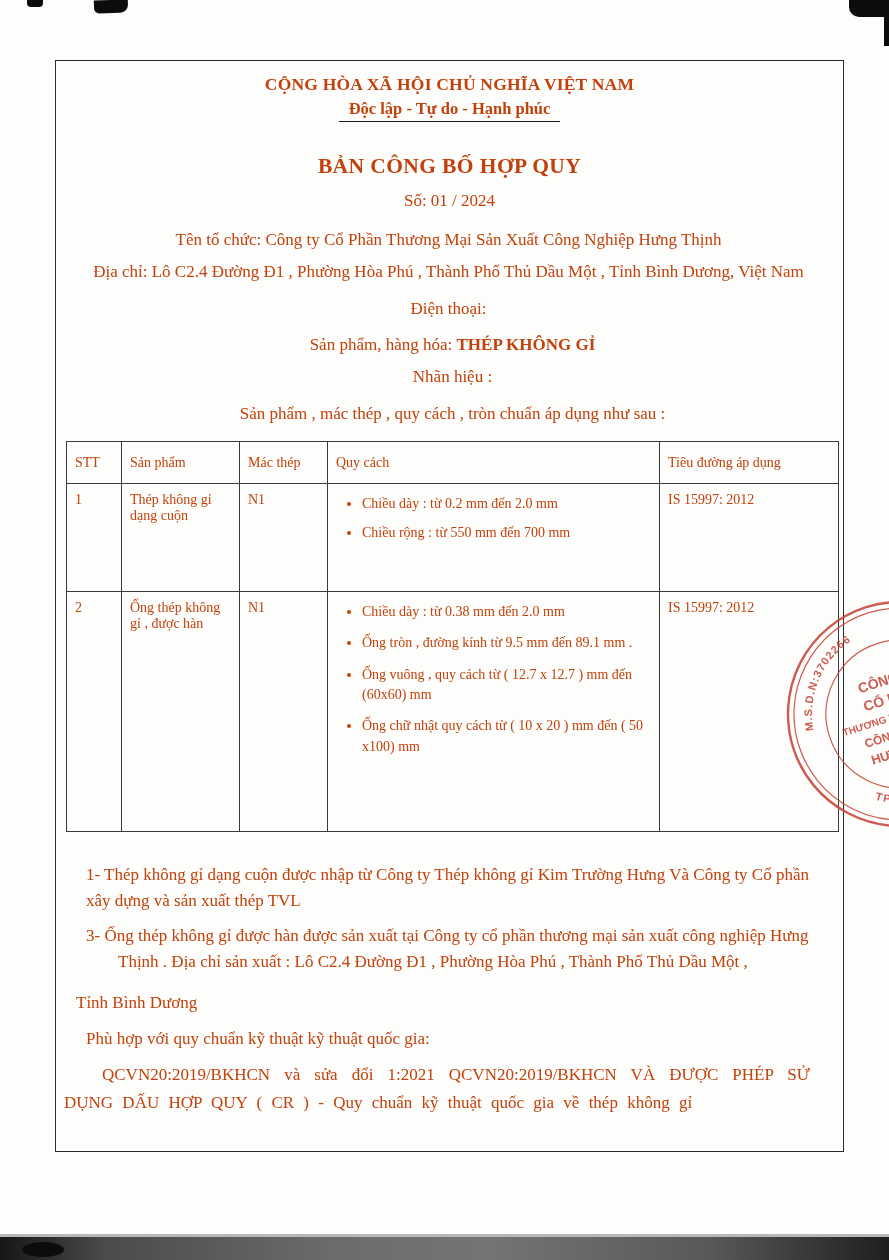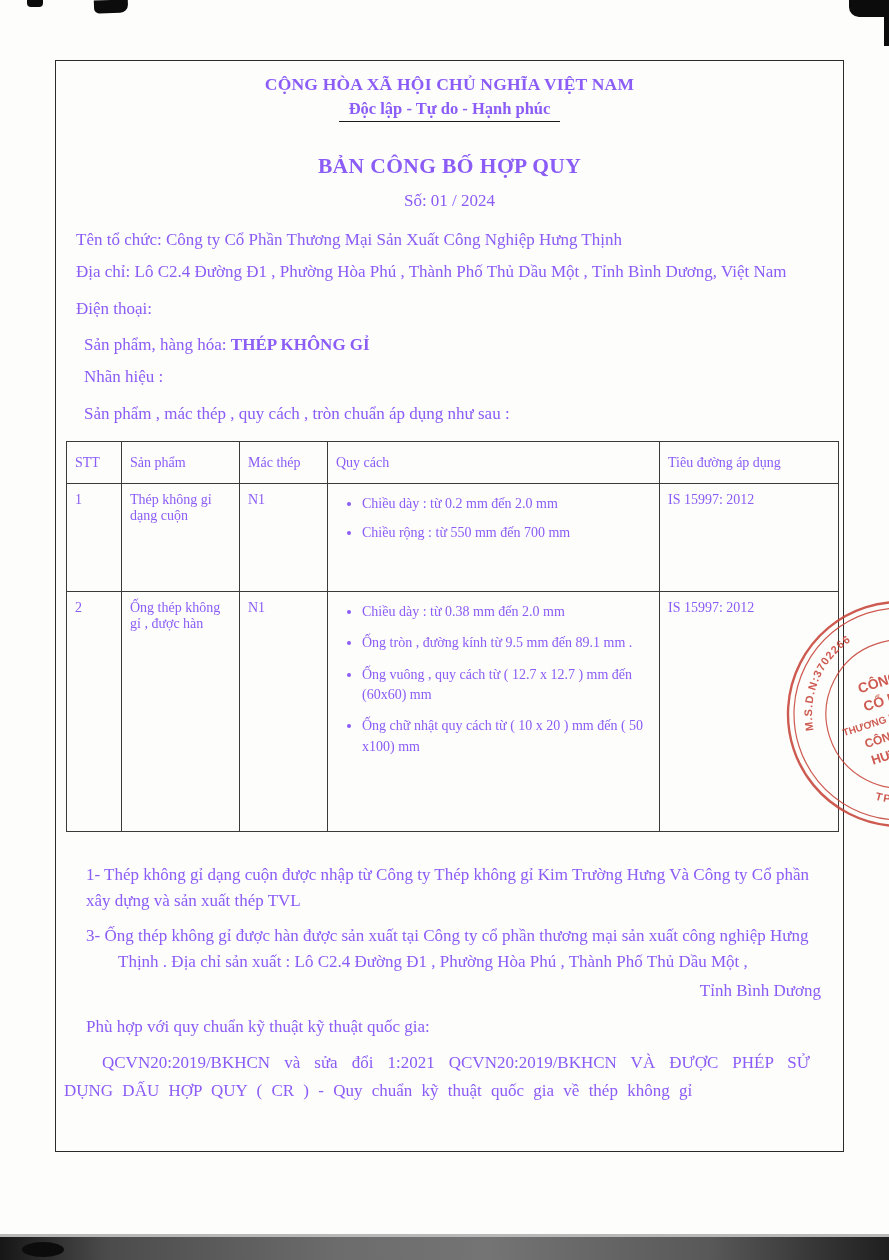--- a/index.html
+++ b/index.html
@@ -4,21 +4,21 @@
 <style>
   * { box-sizing: border-box; }
   html, body { margin: 0; padding: 0; background: #ffffff; }
   .page {
     position: relative;
     width: 889px;
     height: 1260px;
     background: #fdfdfb;
     overflow: hidden;
     font-family: "Liberation Serif", "DejaVu Serif", serif;
-    color: #8b5cf6;
+    color: #c2410c;
   }
   .frame {
     position: absolute;
     left: 55px; top: 60px;
     width: 789px; height: 1092px;
     border: 1.5px solid #2b2b2b;
     background: transparent;
   }
   .nat-header {
     margin-top: 13px;
@@ -44,20 +44,21 @@
   }
   .doc-number {
     margin-top: 12px;
     text-align: center;
     font-size: 17px;
   }
   .para {
     margin: 6px 22px 0 20px;
     font-size: 17px;
     line-height: 1.55;
+    text-align: center;
   }
   .para.first { margin-top: 16px; }
   .para.indent-sm { margin-left: 28px; }
   .para.gap-top { margin-top: 10px; }
   .bold { font-weight: bold; }
 
   table.spec {
     border-collapse: collapse;
     margin: 14px 7px 0 10px;
     width: 772px;
@@ -82,21 +83,21 @@
   th.c-qc, td.c-qc { padding-left: 14px; }
   tr.row-1 { height: 108px; }
   tr.row-2 { height: 240px; }
   ul.qc-list { margin: 2px 0 0 0; padding-left: 26px; }
   ul.qc-list li { margin-bottom: 11px; line-height: 1.45; }
   ul.qc-list.tight li { margin-bottom: 9px; }
 
   .notes { margin: 30px 22px 0 30px; font-size: 17px; line-height: 1.5; }
   .note-item { margin-top: 10px; }
   .note-hang { padding-left: 32px; text-indent: -32px; }
-  .note-plain-left { margin-left: -10px; margin-top: 4px; text-align: right; }
+  .note-plain-left { margin-left: -10px; margin-top: 16px; }
   .conform { margin-left: 0; margin-top: 10px; }
   .qcvn {
     margin: 10px 5px 8px 4px;
     font-size: 17px;
     line-height: 1.65;
     text-align: justify;
     text-indent: 38px;
     word-spacing: 5px;
   }
   .qcvn2-wrap { margin: 0 6px 0 -26px; }

